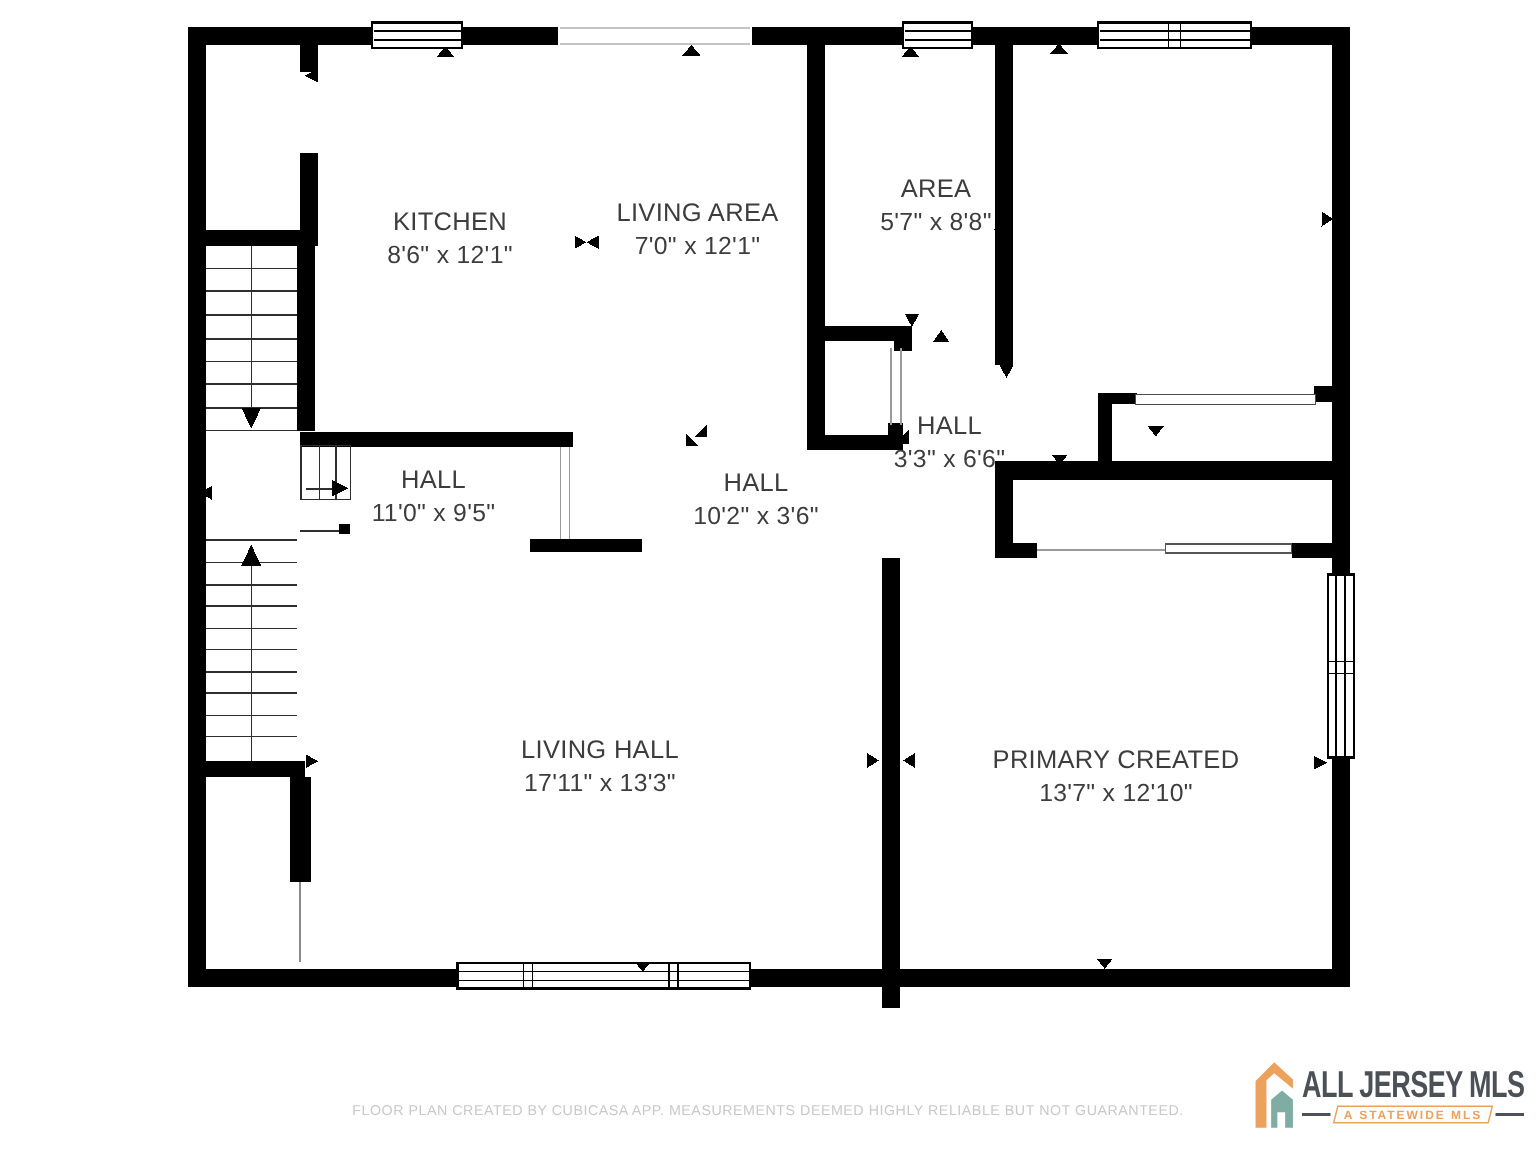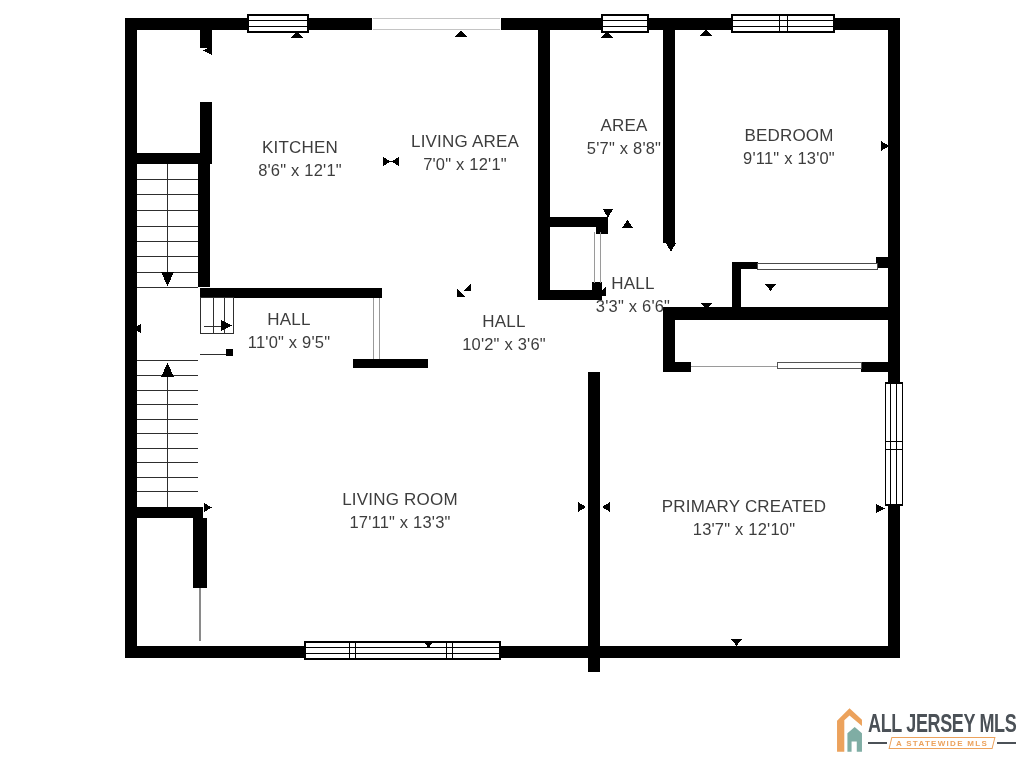--- a/index.html
+++ b/index.html
@@ -196,45 +196,42 @@
     <div class="dims">8'6" x 12'1"</div>
   </div>
   <div class="room-label" style="left:465px;top:153px">
     <div>LIVING AREA</div>
     <div class="dims">7'0" x 12'1"</div>
   </div>
   <div class="room-label" style="left:624px;top:137px">
     <div>AREA</div>
     <div class="dims">5'7" x 8'8"</div>
   </div>
-  <div class="room-label" style="left:789px;top:147px">
-    <div>BEDROOM</div>
-    <div class="dims">9'11" x 13'0"</div>
-  </div>
   <div class="room-label" style="left:633px;top:295px">
     <div>HALL</div>
     <div class="dims">3'3" x 6'6"</div>
   </div>
   <div class="room-label" style="left:289px;top:331px">
     <div>HALL</div>
     <div class="dims">11'0" x 9'5"</div>
   </div>
   <div class="room-label" style="left:504px;top:333px">
     <div>HALL</div>
     <div class="dims">10'2" x 3'6"</div>
   </div>
   <div class="room-label" style="left:400px;top:511px">
-    <div>LIVING ROOM</div>
+    <div>LIVING HALL</div>
     <div class="dims">17'11" x 13'3"</div>
   </div>
   <div class="room-label" style="left:744px;top:518px">
     <div>PRIMARY CREATED</div>
     <div class="dims">13'7" x 12'10"</div>
   </div>
 
+  <div class="footer-note">FLOOR PLAN CREATED BY CUBICASA APP. MEASUREMENTS DEEMED HIGHLY RELIABLE BUT NOT GUARANTEED.</div>
 
   <div class="logo">
     <svg width="27" height="46" viewBox="0 0 26 44">
       <path d="M1,44 L1,14 L13,2 L25,13 L25,19 L13,9 L8,13.5 L8,44 Z" fill="#eca25c"></path>
       <path d="M11,44 L11,26 L18,20 L25,26 L25,44 L20,44 L20,34 L15,34 L15,44 Z" fill="#7fada4"></path>
     </svg>
     <div class="logo-text">
       <div class="logo-title">ALL JERSEY MLS</div>
       <div class="logo-tagrow">
         <div class="logo-line"></div>

